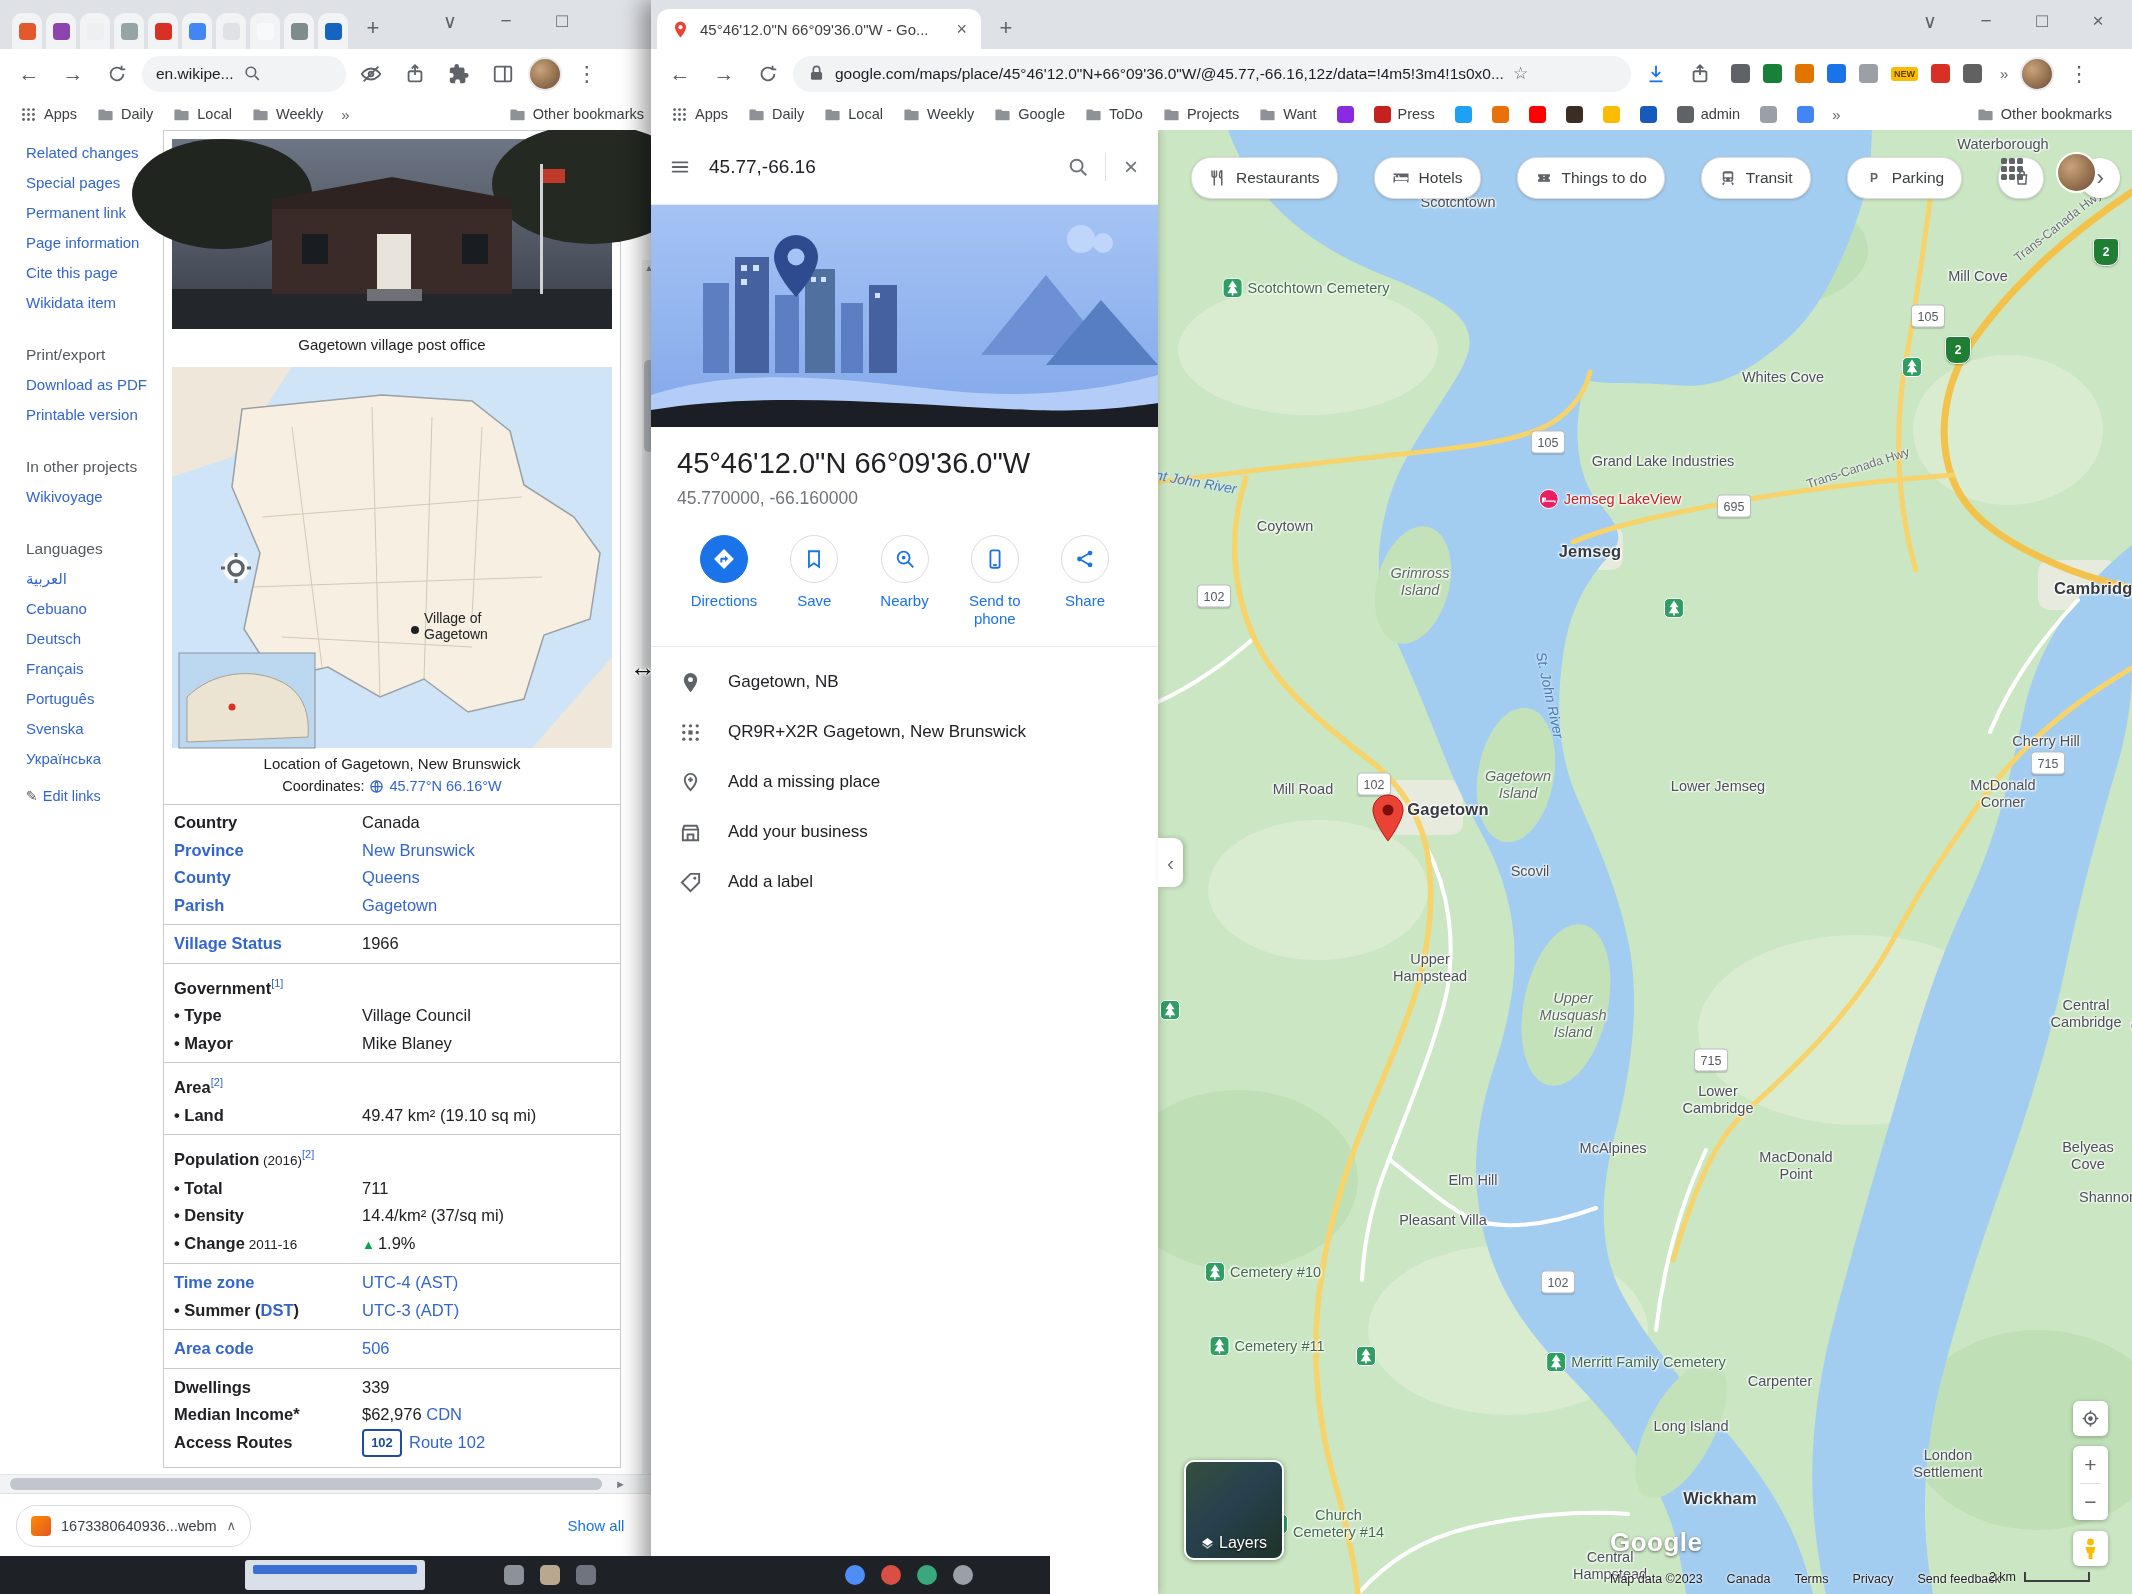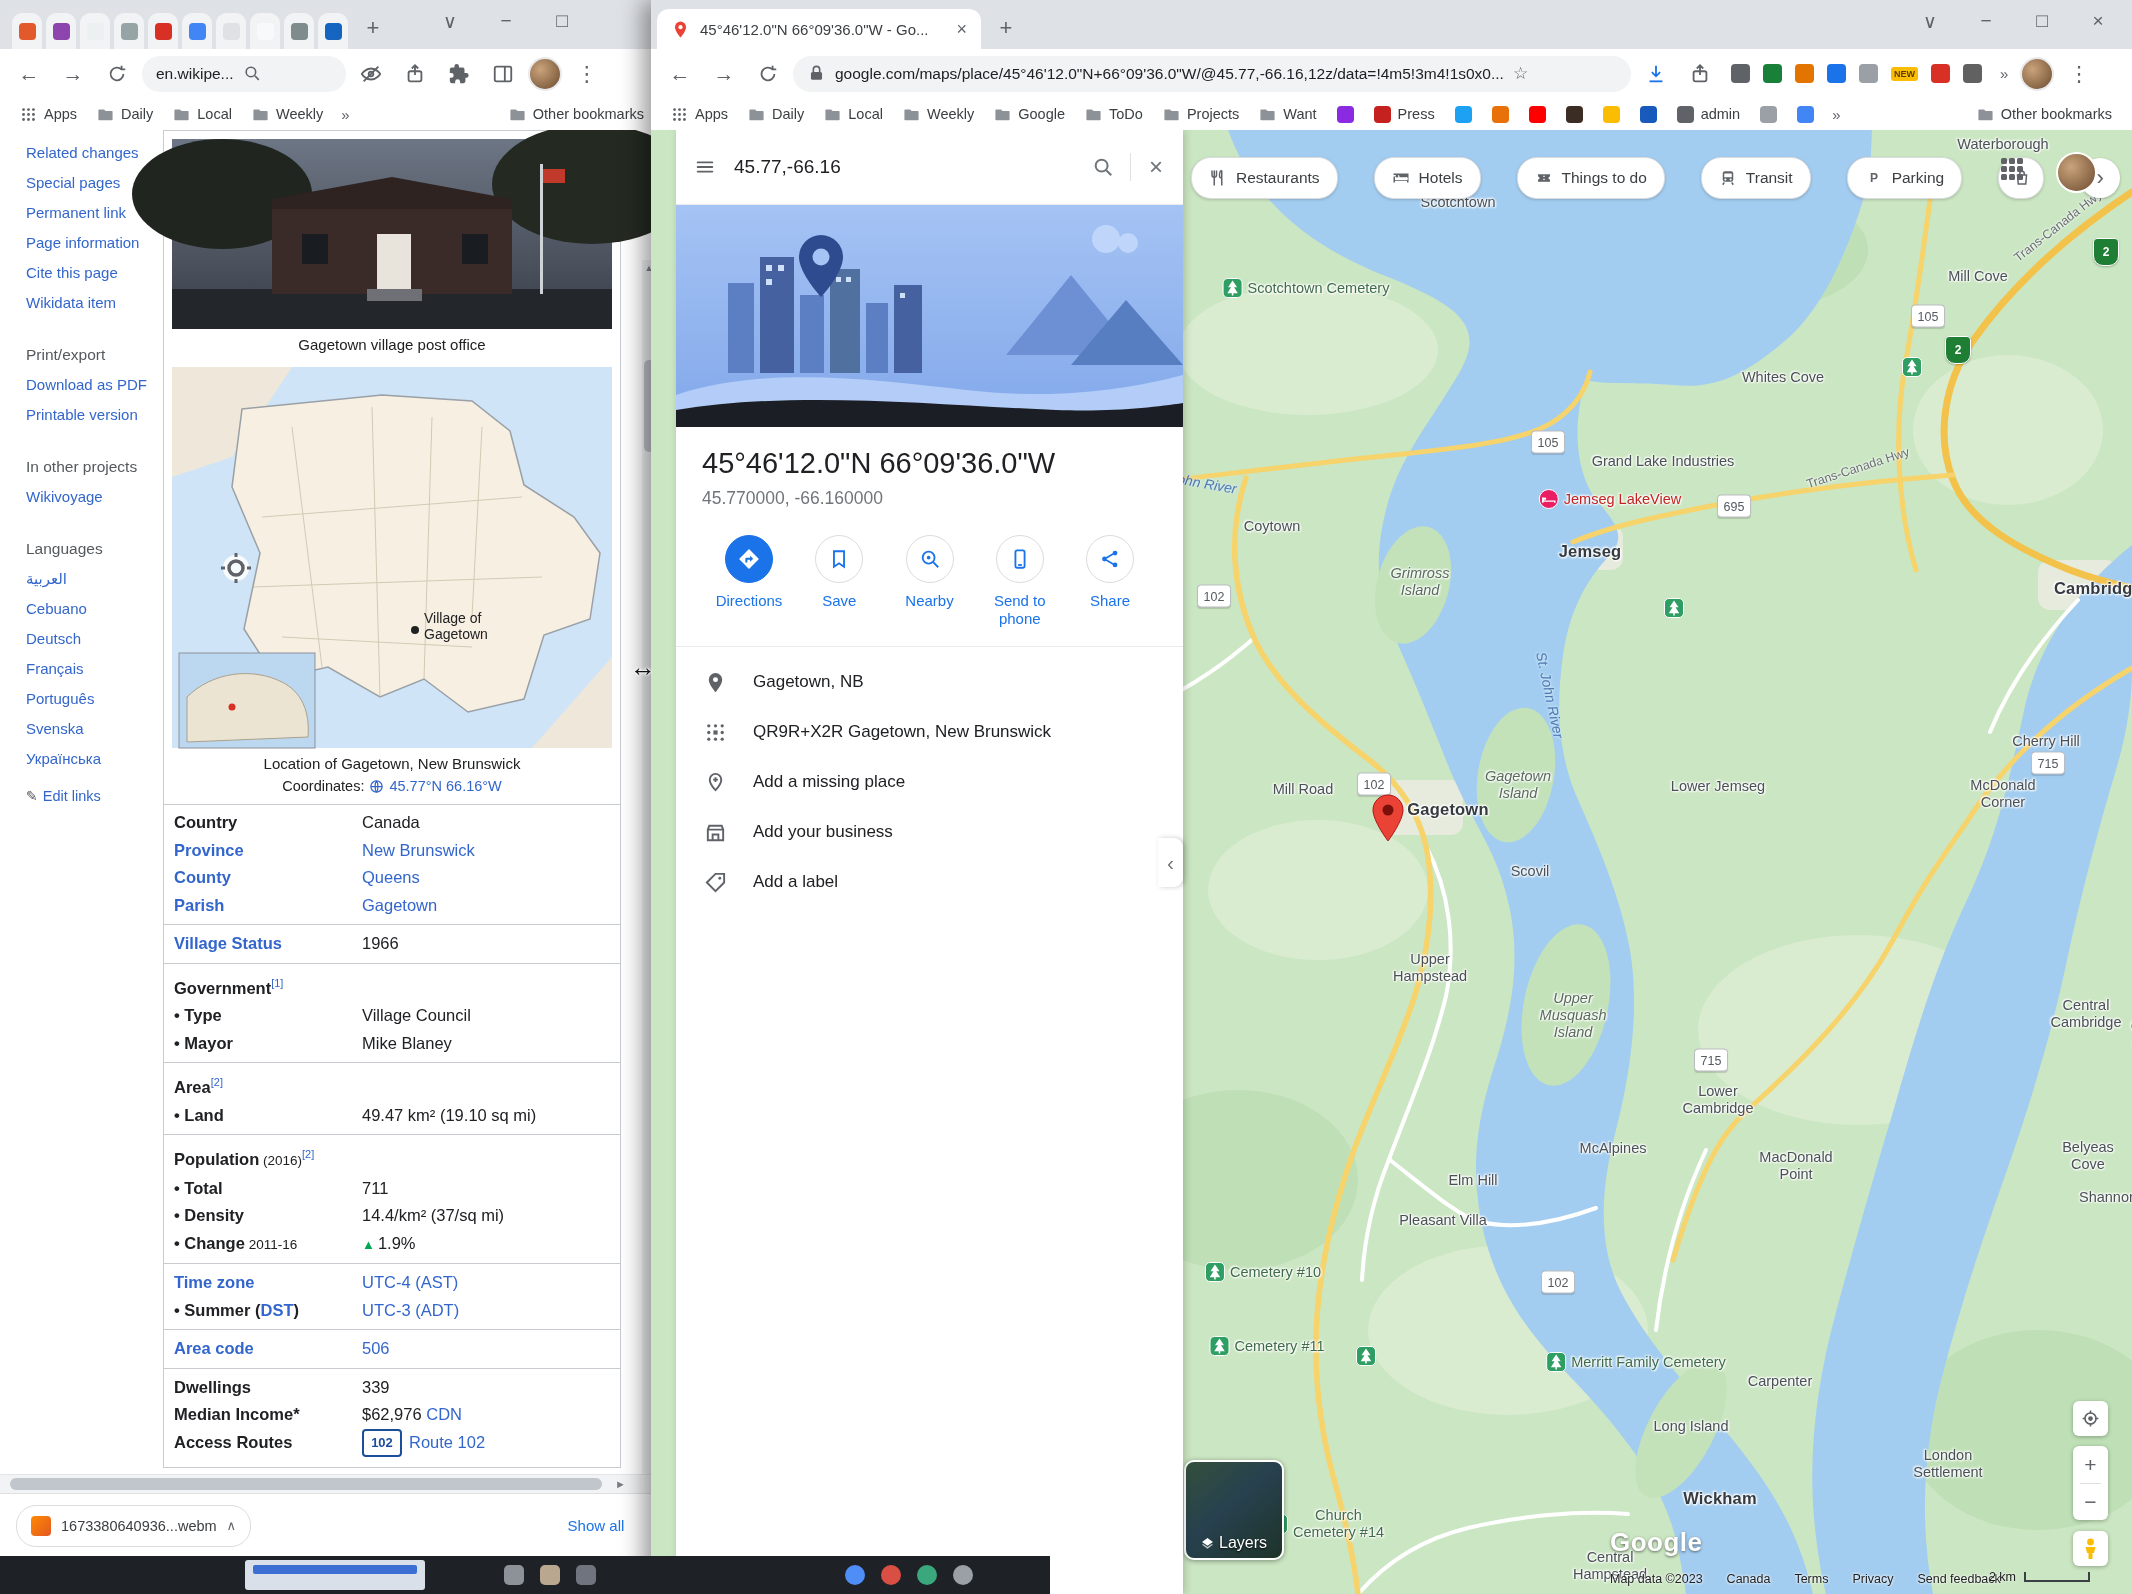--- a/index.html
+++ b/index.html
@@ -99,21 +99,21 @@
   .wlabel{position:absolute;transform:translate(-50%,-50%);font-style:italic;color:#4c79ad;font-size:14px;white-space:nowrap;
      text-shadow:0 0 3px #d8ecff,0 0 3px #d8ecff;}
   .rlabel{position:absolute;transform:translate(-50%,-50%);font-size:12.5px;color:#6a6f75;white-space:nowrap;
      text-shadow:0 0 3px #fff,0 0 3px #fff;}
   .shield{position:absolute;transform:translate(-50%,-50%);width:32px;height:21px;background:#fff;border:1px solid #b9bdc2;border-radius:4px;
      display:flex;align-items:center;justify-content:center;font-size:12.5px;color:#555a60;box-shadow:0 1px 1px rgba(0,0,0,.15);}
   .tch{position:absolute;transform:translate(-50%,-50%);width:24px;height:26px;background:#1e7e34;border-radius:4px 4px 10px 10px;
      display:flex;align-items:center;justify-content:center;color:#fff;font-size:12px;font-weight:bold;border:1.5px solid #fff;box-shadow:0 1px 2px rgba(0,0,0,.25);}
   #dest-pin{position:absolute;transform:translate(-50%,-100%);}
   
-  #panel{position:absolute;left:0;top:0;width:507px;height:1464px;background:#fff;box-shadow:2px 0 8px rgba(0,0,0,.18);margin-left:25px;}
+  #panel{position:absolute;left:0;top:0;width:507px;height:1464px;background:#fff;box-shadow:2px 0 8px rgba(0,0,0,.18);}
   .searchbar{height:74px;display:flex;align-items:center;padding:0 18px;gap:16px;border-bottom:1px solid #ebebeb;}
   .searchbar .sval{flex:1;font-size:19px;color:#202124;border:none;outline:none;font-family:inherit;min-width:0;background:transparent;}
   .sdivider{width:1px;height:28px;background:#e0e0e0;}
   .sx{font-size:24px;color:#70757a;padding:0 2px;}
   .pheader{width:507px;height:222px;display:block;}
   .ptitle{font-size:29px;color:#202124;margin:20px 26px 0;font-weight:normal;}
   .psub{font-size:17.5px;color:#70757a;margin:8px 26px 0;}
   .pactions{display:flex;justify-content:space-between;padding:26px 30px 18px;border-bottom:1px solid #e8eaed;}
   .pact{display:flex;flex-direction:column;align-items:center;gap:9px;width:86px;}
   .pact-c{width:46px;height:46px;border-radius:50%;border:1px solid #dadce0;display:flex;align-items:center;justify-content:center;background:#fff;}
@@ -742,21 +742,21 @@
                   <path d="M12 2 18 11h-4l5 8H5l5-8H6z"></path>
                   <rect x="11" y="18" width="2" height="4"></rect>
                 </svg></span><span class="mltext">Scotchtown Cemetery</span></div>
             <div class="mlabel place" style="left: 625px; top: 247px;"><span class="mltext">Whites Cove</span></div>
             <div class="mlabel place" style="left: 505px; top: 331px;"><span class="mltext">Grand Lake Industries</span></div>
             <div class="mlabel lodging" style="left: 452px; top: 369px;"><span class="poi lodging-i"><svg viewBox="0 0 24 24" fill="#fff">
                   <path d="M3 17v-7h3v4h15v3h-2v-1.5H5V17z"></path>
                   <circle cx="7" cy="11.5" r="1.6"></circle>
                 </svg></span><span class="mltext">Jemseg LakeView</span></div>
             <div class="mlabel town" style="left: 432px; top: 421px;"><span class="mltext">Jemseg</span></div>
-            <div class="mlabel place" style="left: 100px; top: 396px; padding-left: 28px;"><span class="mltext">Coytown</span></div>
+            <div class="mlabel place" style="left: 113px; top: 396px; padding-left: 28px;"><span class="mltext">Coytown</span></div>
             <div class="mlabel island" style="left: 262px; top: 452px;"><span class="mltext">Grimross
 Island</span></div>
             <div class="mlabel town" style="left: 940px; top: 458px;"><span class="mltext">Cambridge</span></div>
             <div class="mlabel island" style="left: 360px; top: 655px;"><span class="mltext">Gagetown
 Island</span></div>
             <div class="mlabel place" style="left: 520px; top: 656px; margin-left: 40px;"><span class="mltext">Lower Jemseg</span></div>
             <div class="mlabel place" style="left: 888px; top: 611px;"><span class="mltext">Cherry Hill</span></div>
             <div class="mlabel place" style="left: 845px; top: 664px;"><span class="mltext">McDonald
 Corner</span></div>
             <div class="mlabel place" style="left: 145px; top: 659px;"><span class="mltext">Mill Road</span></div>

